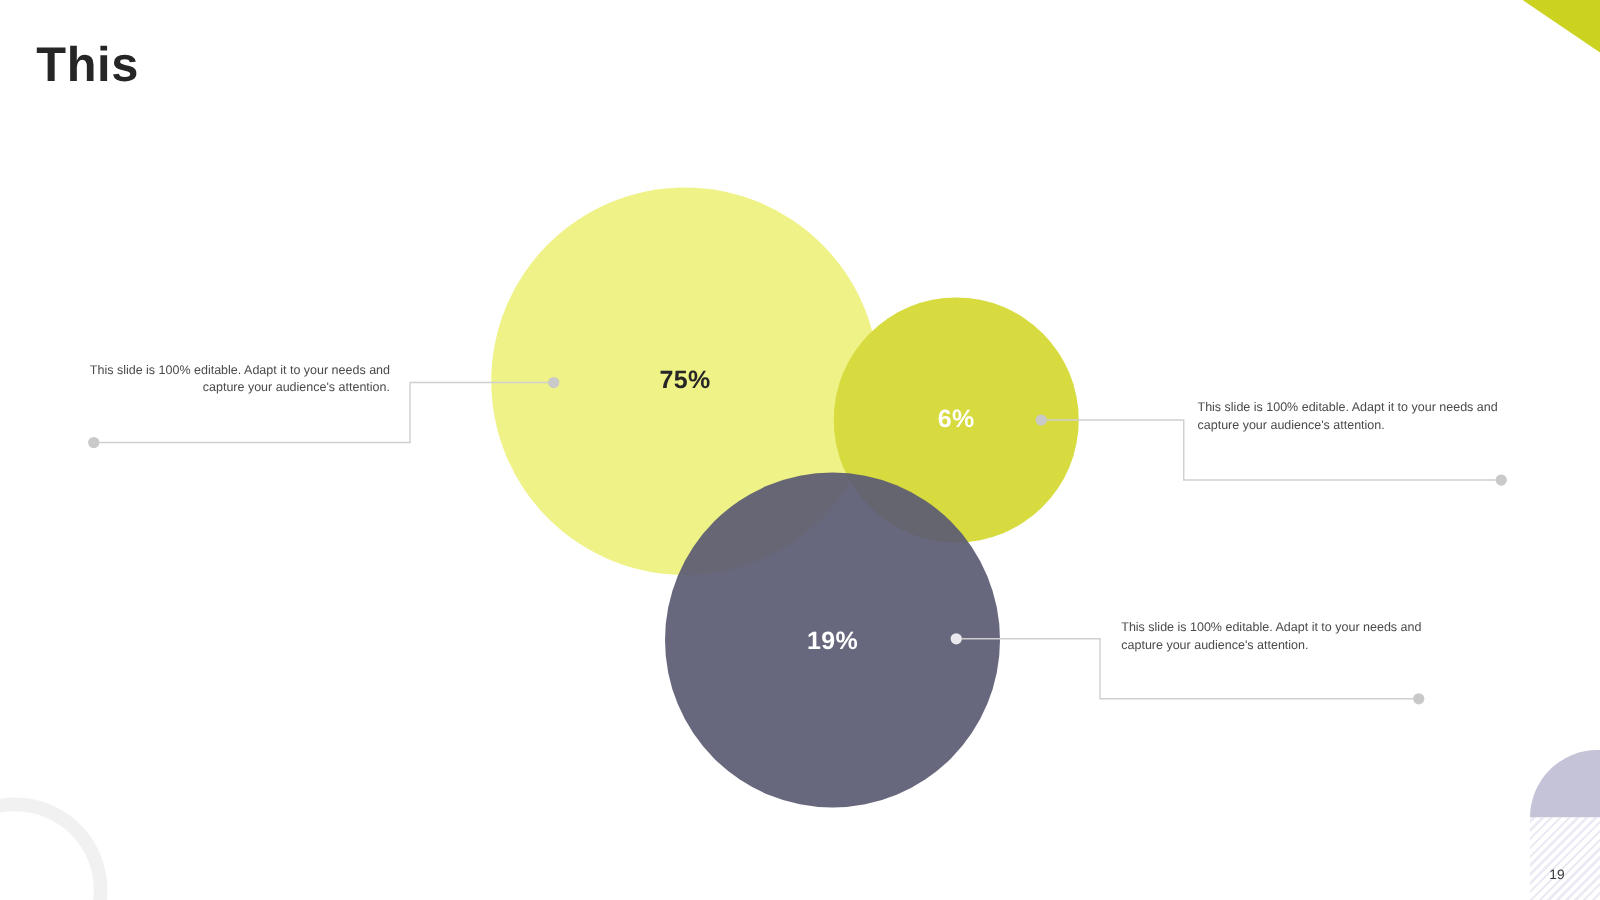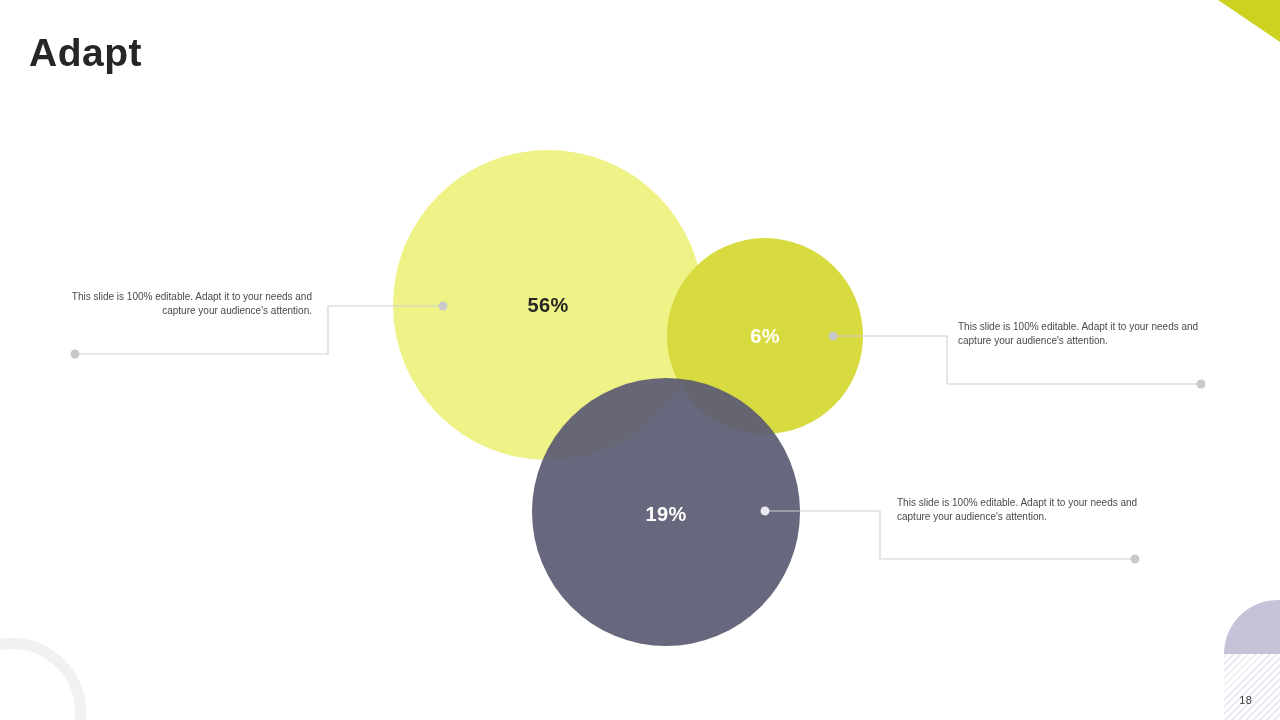--- a/index.html
+++ b/index.html
@@ -135,23 +135,23 @@
 </style>
 </head>
 <body>
 
 <div id="slide">
 
   <div class="corner-triangle"></div>
   <div class="corner-arc"></div>
   <div class="corner-quarter"></div>
   <div class="corner-stripes"></div>
-  <div class="page-number">18</div>
+  <div class="page-number">19</div>
 
-  <div class="slide-title">Adapt</div>
+  <div class="slide-title">This</div>
 
   <div class="venn-stage">
     <svg class="venn-svg" width="1280" height="720" viewBox="0 0 1280 720">
 
       <g style="mix-blend-mode:multiply">
         <circle cx="548" cy="305" r="155" fill="#EFF286"></circle>
         <circle cx="765" cy="336" r="98" fill="#D7DB3F"></circle>
         <circle cx="666" cy="512" r="134" fill="#5B5B73" fill-opacity="0.93"></circle>
       </g>
 
@@ -167,21 +167,21 @@
         <circle cx="1201" cy="384" r="4.5" fill="#c9c9c9"></circle>
       </g>
 
       <g>
         <path d="M766,511 L880,511 L880,559 L1131,559" fill="none" stroke="#cfcfcf" stroke-width="1.1"></path>
         <circle cx="765" cy="511" r="4.5" fill="#e9e9ee"></circle>
         <circle cx="1135" cy="559" r="4.5" fill="#c9c9c9"></circle>
       </g>
     </svg>
 
-    <div class="venn-value v75" style="left:548px; top:305px;">56%</div>
+    <div class="venn-value v75" style="left:548px; top:305px;">75%</div>
     <div class="venn-value v25" style="left:765px; top:336px;">6%</div>
     <div class="venn-value v35" style="left:666px; top:514px;">19%</div>
   </div>
 
   <div class="callout left">This slide is 100% editable. Adapt it to your needs and capture your audience's attention.</div>
   <div class="callout right-top">This slide is 100% editable. Adapt it to your needs and capture your audience's attention.</div>
   <div class="callout right-bottom">This slide is 100% editable. Adapt it to your needs and capture your audience's attention.</div>
 
 </div>
 

